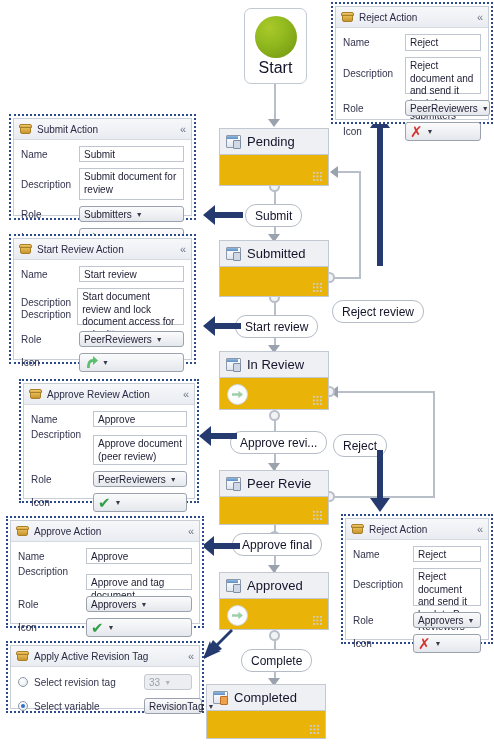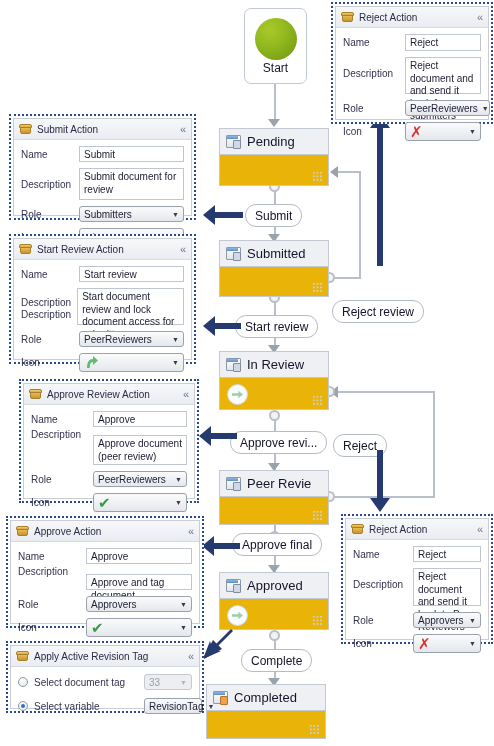--- a/index.html
+++ b/index.html
@@ -48,21 +48,21 @@
   .badge-act:after{content:"";position:absolute;left:4px;top:5px;width:11px;height:9px;
     background:#8ec79a;
     clip-path:polygon(0% 35%,58% 35%,58% 8%,100% 50%,58% 92%,58% 65%,0% 65%);
     opacity:.85;}
 
   
   .startnode{position:absolute;background:#ffffff;border:1px solid #c3c9d2;border-radius:7px;
     display:flex;flex-direction:column;align-items:center;justify-content:center;gap:1px;}
   .start-circle{width:42px;height:42px;border-radius:50%;
     background:radial-gradient(circle at 34% 28%,#aac82a 0%,#93bb1f 38%,#6f9410 100%);}
-  .start-label{font-size:12px;color:#14142b;}
+  .start-label{font-size:16px;color:#14142b;}
 
   
   .pill{position:absolute;background:#ffffff;border:1px solid #b6bcc6;border-radius:11px;
     height:21px;display:flex;align-items:center;justify-content:center;
     padding:0 9px;font-size:12px;color:#14142b;white-space:nowrap;}
 
   
   .nv-left{position:absolute;display:flex;align-items:center;}
   .nv-left .shaft{height:6px;background:#253a6e;}
   .nv-left .head{width:0;height:0;border-top:10px solid transparent;
@@ -94,21 +94,21 @@
 
   .panel-body{padding:6px 7px 5px 7px;}
   .row{display:flex;align-items:center;margin-bottom:6px;}
   .row-top{align-items:flex-start;}
   .lbl{font-size:10px;color:#33334d;flex:0 0 auto;}
   .fld{border:1px solid #c0c6cf;background:#fff;font-size:10px;color:#1d1d33;
     padding:2px 4px;box-sizing:border-box;line-height:1.25;}
   .combo{border:1px solid #9aa2ad;border-radius:3px;
     background:linear-gradient(#fbfbfc,#e4e7ec);font-size:10px;color:#1d1d33;
     padding:2px 4px;box-sizing:border-box;display:flex;align-items:center;
-    justify-content:space-between;}
+    justify-content:flex-start;}
   .combo.disabled{background:#eceef1;color:#9aa0aa;border-color:#c5cad1;}
   .caret{font-size:7px;color:#3a3a4a;margin-left:4px;}
   .combo.disabled .caret{color:#b0b5bd;}
   .icon-combo{height:19px;}
 
   
   .g-arrow-r{width:16px;height:11px;background:#3fae57;
     clip-path:polygon(0% 33%,56% 33%,56% 6%,100% 50%,56% 94%,56% 67%,0% 67%);}
   .g-arrow-turn{position:relative;width:14px;height:13px;}
   .g-arrow-turn svg{display:block;}
@@ -496,21 +496,21 @@
         <span class="ic-pkg">
             <i class="lid"></i>
             <i class="bx"></i>
           </span>
         <span class="panel-title">Apply Active Revision Tag</span>
         <span class="chev">«</span>
       </div>
       <div class="panel-body" style="padding-top:7px;">
         <div class="row" style="margin-bottom:8px;">
           <span class="radio"></span>
-          <span class="lbl" style="margin-left:6px;width:110px;">Select document tag</span>
+          <span class="lbl" style="margin-left:6px;width:110px;">Select revision tag</span>
           <span class="combo disabled" style="width:58px;height:16px;">
             <span>33</span>
             <span class="caret">▼</span>
           </span>
         </div>
         <div class="row" style="margin-bottom:0;">
           <span class="radio on"></span>
           <span class="lbl" style="margin-left:6px;width:110px;">Select variable</span>
           <span class="combo" style="width:58px;height:16px;">
             <span>RevisionTag</span>

